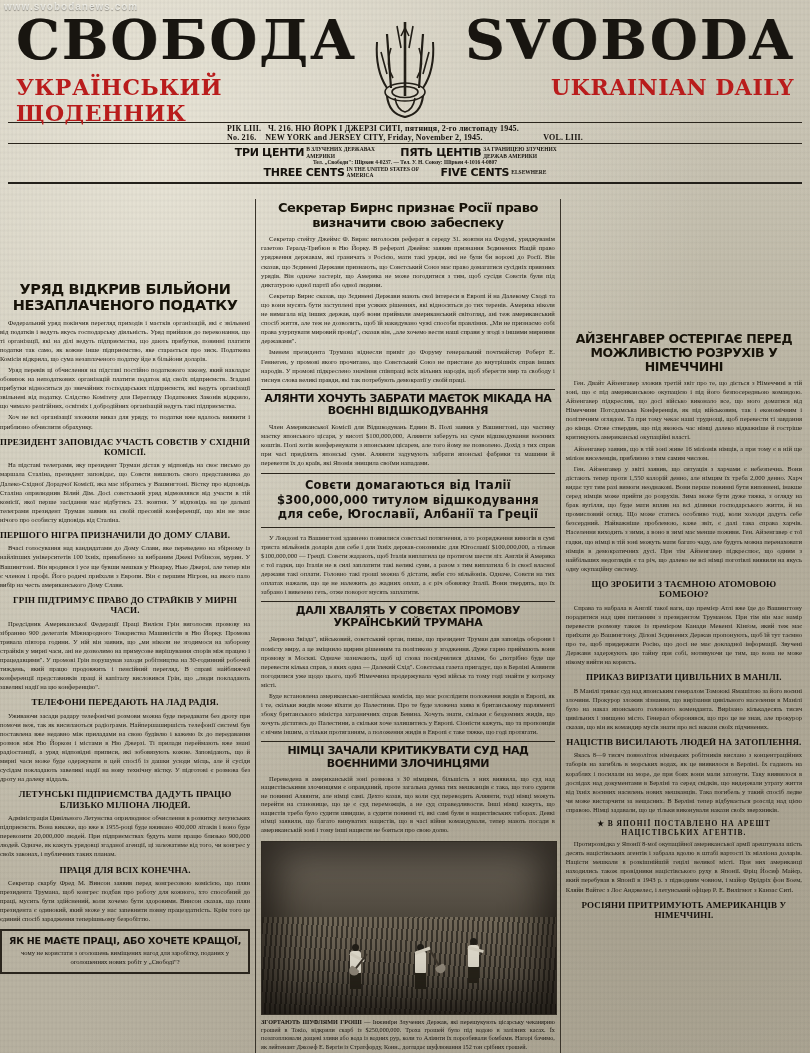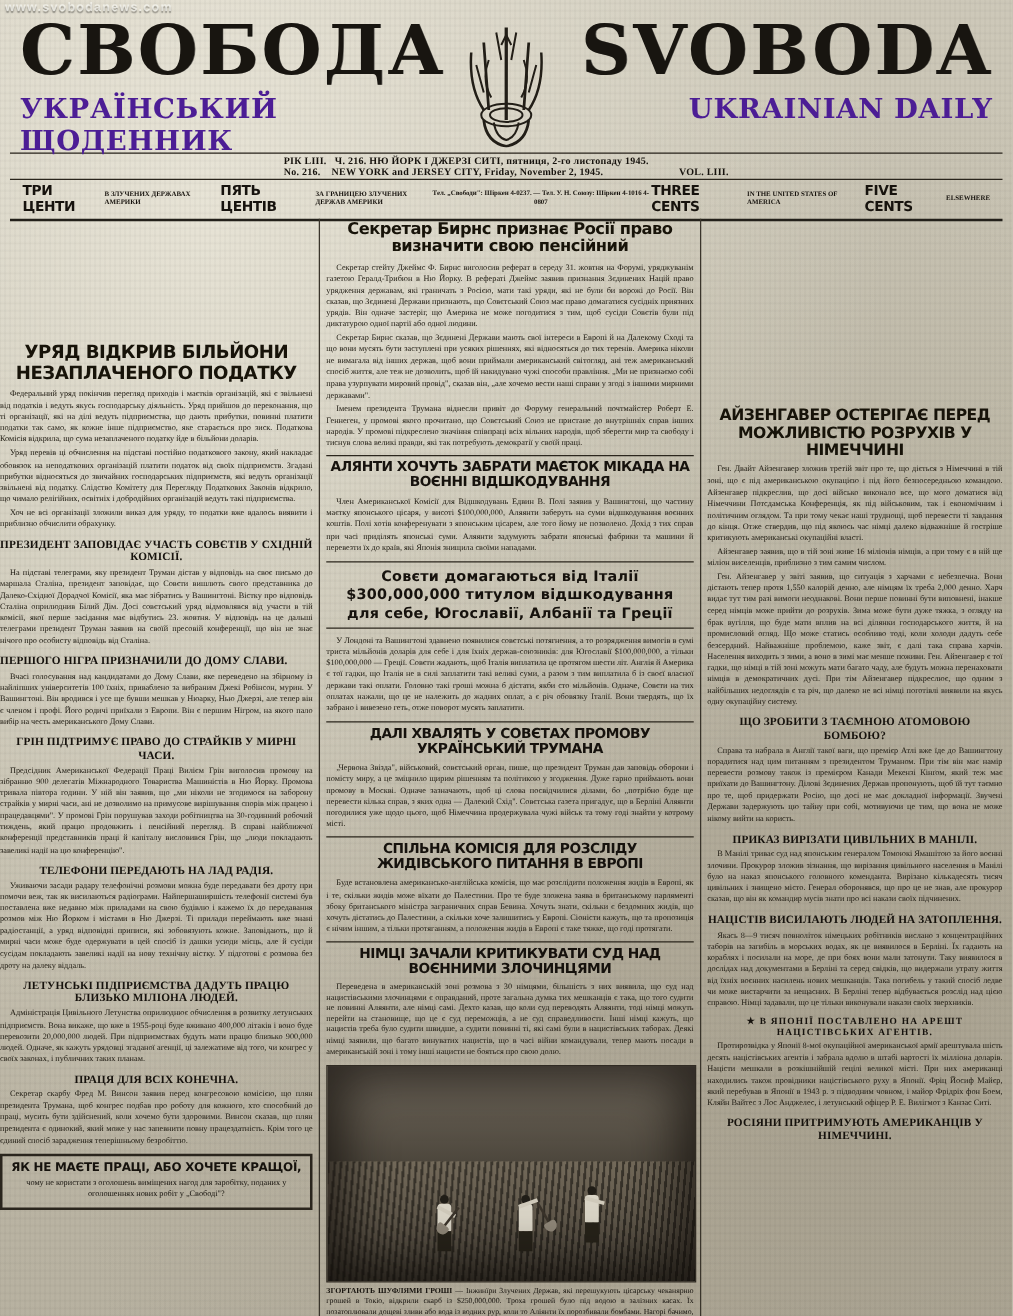--- a/index.html
+++ b/index.html
@@ -42,21 +42,21 @@
     letter-spacing:2px;
     line-height:0.95;
     color:#181510;
     text-shadow:0.5px 0 0 rgba(0,0,0,0.5);
   }
   .mast-sub {
     font-family:"DejaVu Serif", serif;
     font-weight:bold;
     font-size:22px;
     letter-spacing:0.5px;
-    color:#4c1d95;
+    color:#b91c1c;
     margin-top:8px;
   }
   .mast-left { text-align:left; width:330px; }
   .mast-right { text-align:right; width:330px; }
   .trident { width:110px; display:flex; align-items:center; justify-content:center; padding-top:4px; }
 
   .dateline {
     display:flex; justify-content:space-between; align-items:center;
     border-top:1.2px solid #2a251c; border-bottom:1.2px solid #2a251c;
     padding:1px 10px; margin:0 8px;
@@ -66,20 +66,21 @@
   .dateline .dl-l { width:46%; }
   .dateline .dl-m { width:8%; text-align:center; }
   .dateline .dl-r { width:46%; text-align:left; }
   .dl-r-inner { display:flex; justify-content:space-between; }
 
   .priceline {
     display:flex; justify-content:space-between; align-items:center;
     padding:2px 10px 3px 10px; margin:0 8px;
     border-bottom:2.5px solid #23201a;
     font-size:7px;
+    flex-direction:column;
   }
   .price-big { font-family:"DejaVu Sans", sans-serif; font-weight:bold; font-size:11px; letter-spacing:-0.3px; }
   .price-sm { font-size:5.5px; font-weight:bold; line-height:1.1; display:inline-block; max-width:92px; vertical-align:middle; }
   .pg { display:flex; align-items:center; gap:2px; }
   .phone { font-size:5.5px; text-align:center; line-height:1.2; font-weight:bold;}
 
   
   .columns {
     display:flex;
     padding:4px 8px 0 0;
@@ -312,35 +313,34 @@
       <div class="subhl">ПРАЦЯ ДЛЯ ВСІХ КОНЕЧНА.</div>
       <p class="body">Секретар скарбу Фред М. Винсон заявив перед конгресовою комісією, що плян президента Трумана, щоб конгрес подбав про роботу для кожного, хто способний до праці, мусить бути здійснений, коли хочемо бути здоровими. Винсон сказав, що плян президента є одинокий, який може у нас запевнити повну працездатність. Крім того це єдиний спосіб зарадження теперішньому безробіттю.</p>
 
       <div class="adbox">
         <div class="adtitle">ЯК НЕ МАЄТЕ ПРАЦІ, АБО ХОЧЕТЕ КРАЩОЇ,</div>
         <div class="adbody">чому не користати з оголошень виміщених нагод для заробітку, поданих у оголошеннях нових робіт у „Свободі"?</div>
       </div>
     </div>
 
     <div class="col col-m">
-      <div class="hl-main sm">Секретар Бирнс признає Росії право визначити свою пенсійний</div>
+      <div class="hl-main sm">Секретар Бирнс признає Росії право визначити свою забеспеку</div>
       <p class="body">Секретар стейту Джеймс Ф. Бирнс виголосив реферат в середу 31. жовтня на Форумі, уряджуванім газетою Гералд-Трибюн в Ню Йорку. В рефераті Джеймс заявив признання Зєдинених Націй право урядження державам, які граничать з Росією, мати такі уряди, які не були би ворожі до Росії. Він сказав, що Зєдинені Держави признають, що Совєтський Союз має право домагатися сусідніх приязних урядів. Він одначе застеріг, що Америка не може погодитися з тим, щоб сусіди Совєтів були під диктатурою одної партії або одної людини.</p>
       <p class="body">Секретар Бирнс сказав, що Зєдинені Держави мають свої інтереси в Европі й на Далекому Сході та що вони мусять бути заступлені при усяких рішеннях, які відносяться до тих теренів. Америка ніколи не вимагала від інших держав, щоб вони приймали американський світогляд, ані теж американський спосіб життя, але теж не дозволить, щоб їй накидувано чужі способи правління. „Ми не признаємо собі права узурпувати мировий провід", сказав він, „але хочемо вести наші справи у згоді з іншими мирними державами".</p>
       <p class="body">Іменем президента Трумана віднесли привіт до Форуму генеральний почтмайстер Роберт Е. Геннеген, у промові якого прочитано, що Совєтський Союз не пристане до внутрішніх справ інших народів. У промові підкреслено значіння співпраці всіх вільних народів, щоб зберегти мир та свободу і тиснув слова великі правди, які так потребують демократії у своїй праці.</p>
 
       <div class="banner">АЛЯНТИ ХОЧУТЬ ЗАБРАТИ МАЄТОК МІКАДА НА ВОЄННІ ВІДШКОДУВАННЯ</div>
       <p class="body">Член Американської Комісії для Відшкодувань Едвин В. Полі заявив у Вашингтоні, що частину маєтку японського цісаря, у висоті $100,000,000, Аляянти заберуть на суми відшкодування воєнних коштів. Полі хотів конференувати з японським цісарем, але того йому не позволено. Дохід з тих справ при часі приділять японські суми. Аляянти задумують забрати японські фабрики та машини й перевезти їх до країв, які Японія знищила своїми нападами.</p>
 
       <div class="boxhl">Совєти домагаються від Італії $300,000,000 титулом відшкодування для себе, Югославії, Албанії та Греції</div>
       <p class="body">У Лондоні та Вашингтоні здавнено появилися совєтські потягнення, а то розрядження вимогів в сумі триста мільйонів доларів для себе і для їхніх держав-союзників: для Югославії $100,000,000, а тільки $100,000,000 — Греції. Совєти жадають, щоб Італія виплатила це протягом шести літ. Англія й Америка є тої гадки, що Італія не в силі заплатити такі великі суми, а разом з тим виплатила б із своєї власної держави такі оплати. Головно такі гроші можна б дістати, якби сто мільйонів. Одначе, Совєти на тих оплатах нажали, що це не належить до жадних оплат, а є річ обовязку Італії. Вони твердять, що їх забрано і вивезено геть, отже поворот мусять заплатити.</p>
 
       <div class="banner">ДАЛІ ХВАЛЯТЬ У СОВЄТАХ ПРОМОВУ УКРАЇНСЬКИЙ ТРУМАНА</div>
       <p class="body">„Червона Звізда", військовий, совєтський орган, пише, що президент Труман дав заповідь оборони і помісту миру, а це зміцнило щирим рішенням та політикою у згодження. Дуже гарно приймають вони промову в Москві. Одначе зазначають, щоб ці слова посвідчилися ділами, бо „потрібно буде ще перевести кілька справ, з яких одна — Далекий Схід". Совєтська газета пригадує, що в Берліні Аляянти погодилися уже щодо цього, щоб Німеччина продержувала чужі військ та тому годі знайти у котрому місті.</p>
 
-      <div class="banner">СПІЛЬНА КОМІСІЯ ДЛЯ РОЗСЛІДУ ЖИДІВСЬКОГО ПИТАННЯ В ЕВРОПІ</div>
       <p class="body">Буде встановлена американсько-англійська комісія, що має розслідити положення жидів в Европі, як і те, скільки жидів може вїхати до Палестини. Про те буде зложена заява в британському парляменті збоку британського міністра заграничних справ Бевина. Хочуть знати, скільки є бездомних жидів, що хочуть дістатись до Палестини, а скільки хоче залишитись у Европі. Сіоністи кажуть, що та пропозиція є нічим іншим, а тільки протяганням, а положення жидів в Европі є таке тяжке, що годі протягати.</p>
 
       <div class="banner">НІМЦІ ЗАЧАЛИ КРИТИКУВАТИ СУД НАД ВОЄННИМИ ЗЛОЧИНЦЯМИ</div>
       <p class="body tight">Переведена в американській зоні розмова з 30 німцями, більшість з них виявила, що суд над нацистівськими злочинцями є оправданий, проте загальна думка тих мешканців є така, що того судити не повинні Аляянти, але німці самі. Дехто казав, що коли суд переводять Аляянти, тоді німці можуть перейти на становище, що це є суд переможців, а не суд справедливости. Інші німці кажуть, що нацистів треба було судити швидше, а судити повинні ті, які самі були в нацистівських таборах. Деякі німці заявили, що багато винуватих нацистів, що в часі війни командували, тепер мають посади в американській зоні і тому інші нацисти не бояться про свою долю.</p>
 
       <div class="photo-wrap">
         <div class="photo">
           <div class="sky"></div>
           <div class="ground"></div>
           <div class="fig" style="left:30%;">

